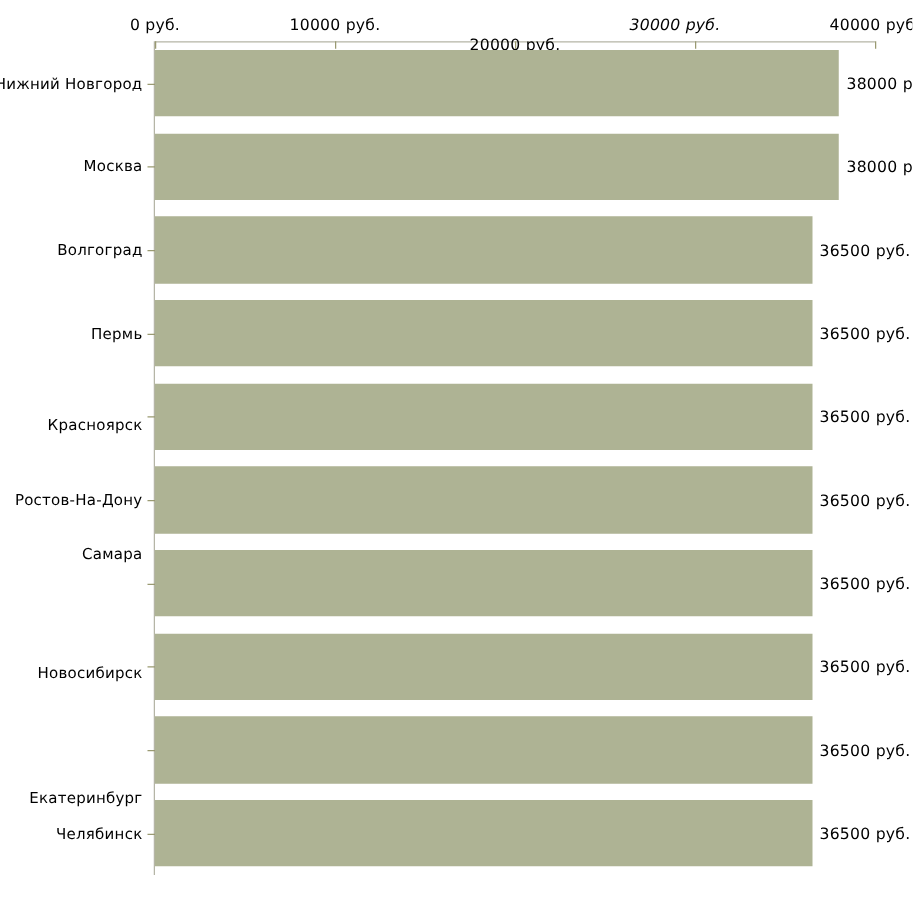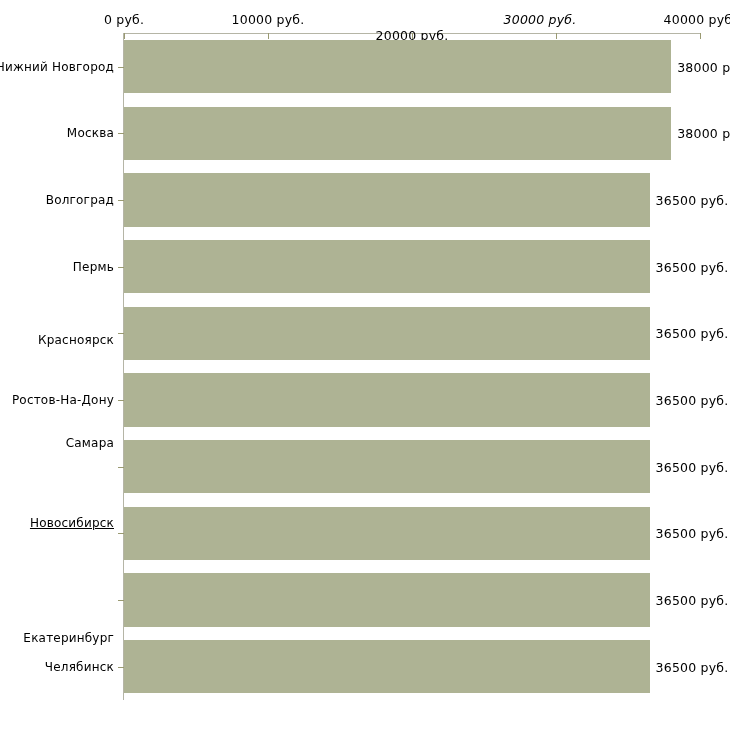--- a/index.html
+++ b/index.html
@@ -118,21 +118,21 @@
         <div class="y-tick-label" style="top: 200.125px;">Волгоград</div>
         <div class="y-tick" style="top: 266.775px;"></div>
         <div class="y-tick-label" style="top: 266.775px;">Пермь</div>
         <div class="y-tick" style="top: 333.425px;"></div>
         <div class="y-tick-label" style="top: 340px;">Красноярск</div>
         <div class="y-tick" style="top: 400.075px;"></div>
         <div class="y-tick-label" style="top: 400.075px;">Ростов-На-Дону</div>
         <div class="y-tick" style="top: 466.725px;"></div>
         <div class="y-tick-label" style="top: 443px;">Самара</div>
         <div class="y-tick" style="top: 533.375px;"></div>
-        <div class="y-tick-label" style="top: 523px; text-decoration: underline;">Новосибирск</div>
+        <div class="y-tick-label" style="top: 538px;">Новосибирск</div>
         <div class="y-tick" style="top: 600.025px;"></div>
         <div class="y-tick-label" style="top: 600.025px; margin-top: 38px;">Екатеринбург</div>
         <div class="y-tick" style="top: 666.675px;"></div>
         <div class="y-tick-label" style="top: 666.675px; margin-left: 29px;">Челябинск</div>
       </div>
     <div id="bars-layer">
         <div class="bar" title="Нижний Новгород: 38000 руб." style="top: 40.165px; height: 53.32px; width: 547.2px; background: rgb(174, 179, 148);"></div>
         <div class="bar-value-label" style="left: 677.2px; top: 66.825px;">38000 руб.</div>
         <div class="bar" title="Москва: 38000 руб." style="top: 106.815px; height: 53.32px; width: 547.2px; background: rgb(174, 179, 148);"></div>
         <div class="bar-value-label" style="left: 677.2px; top: 133.475px;">38000 руб.</div>

